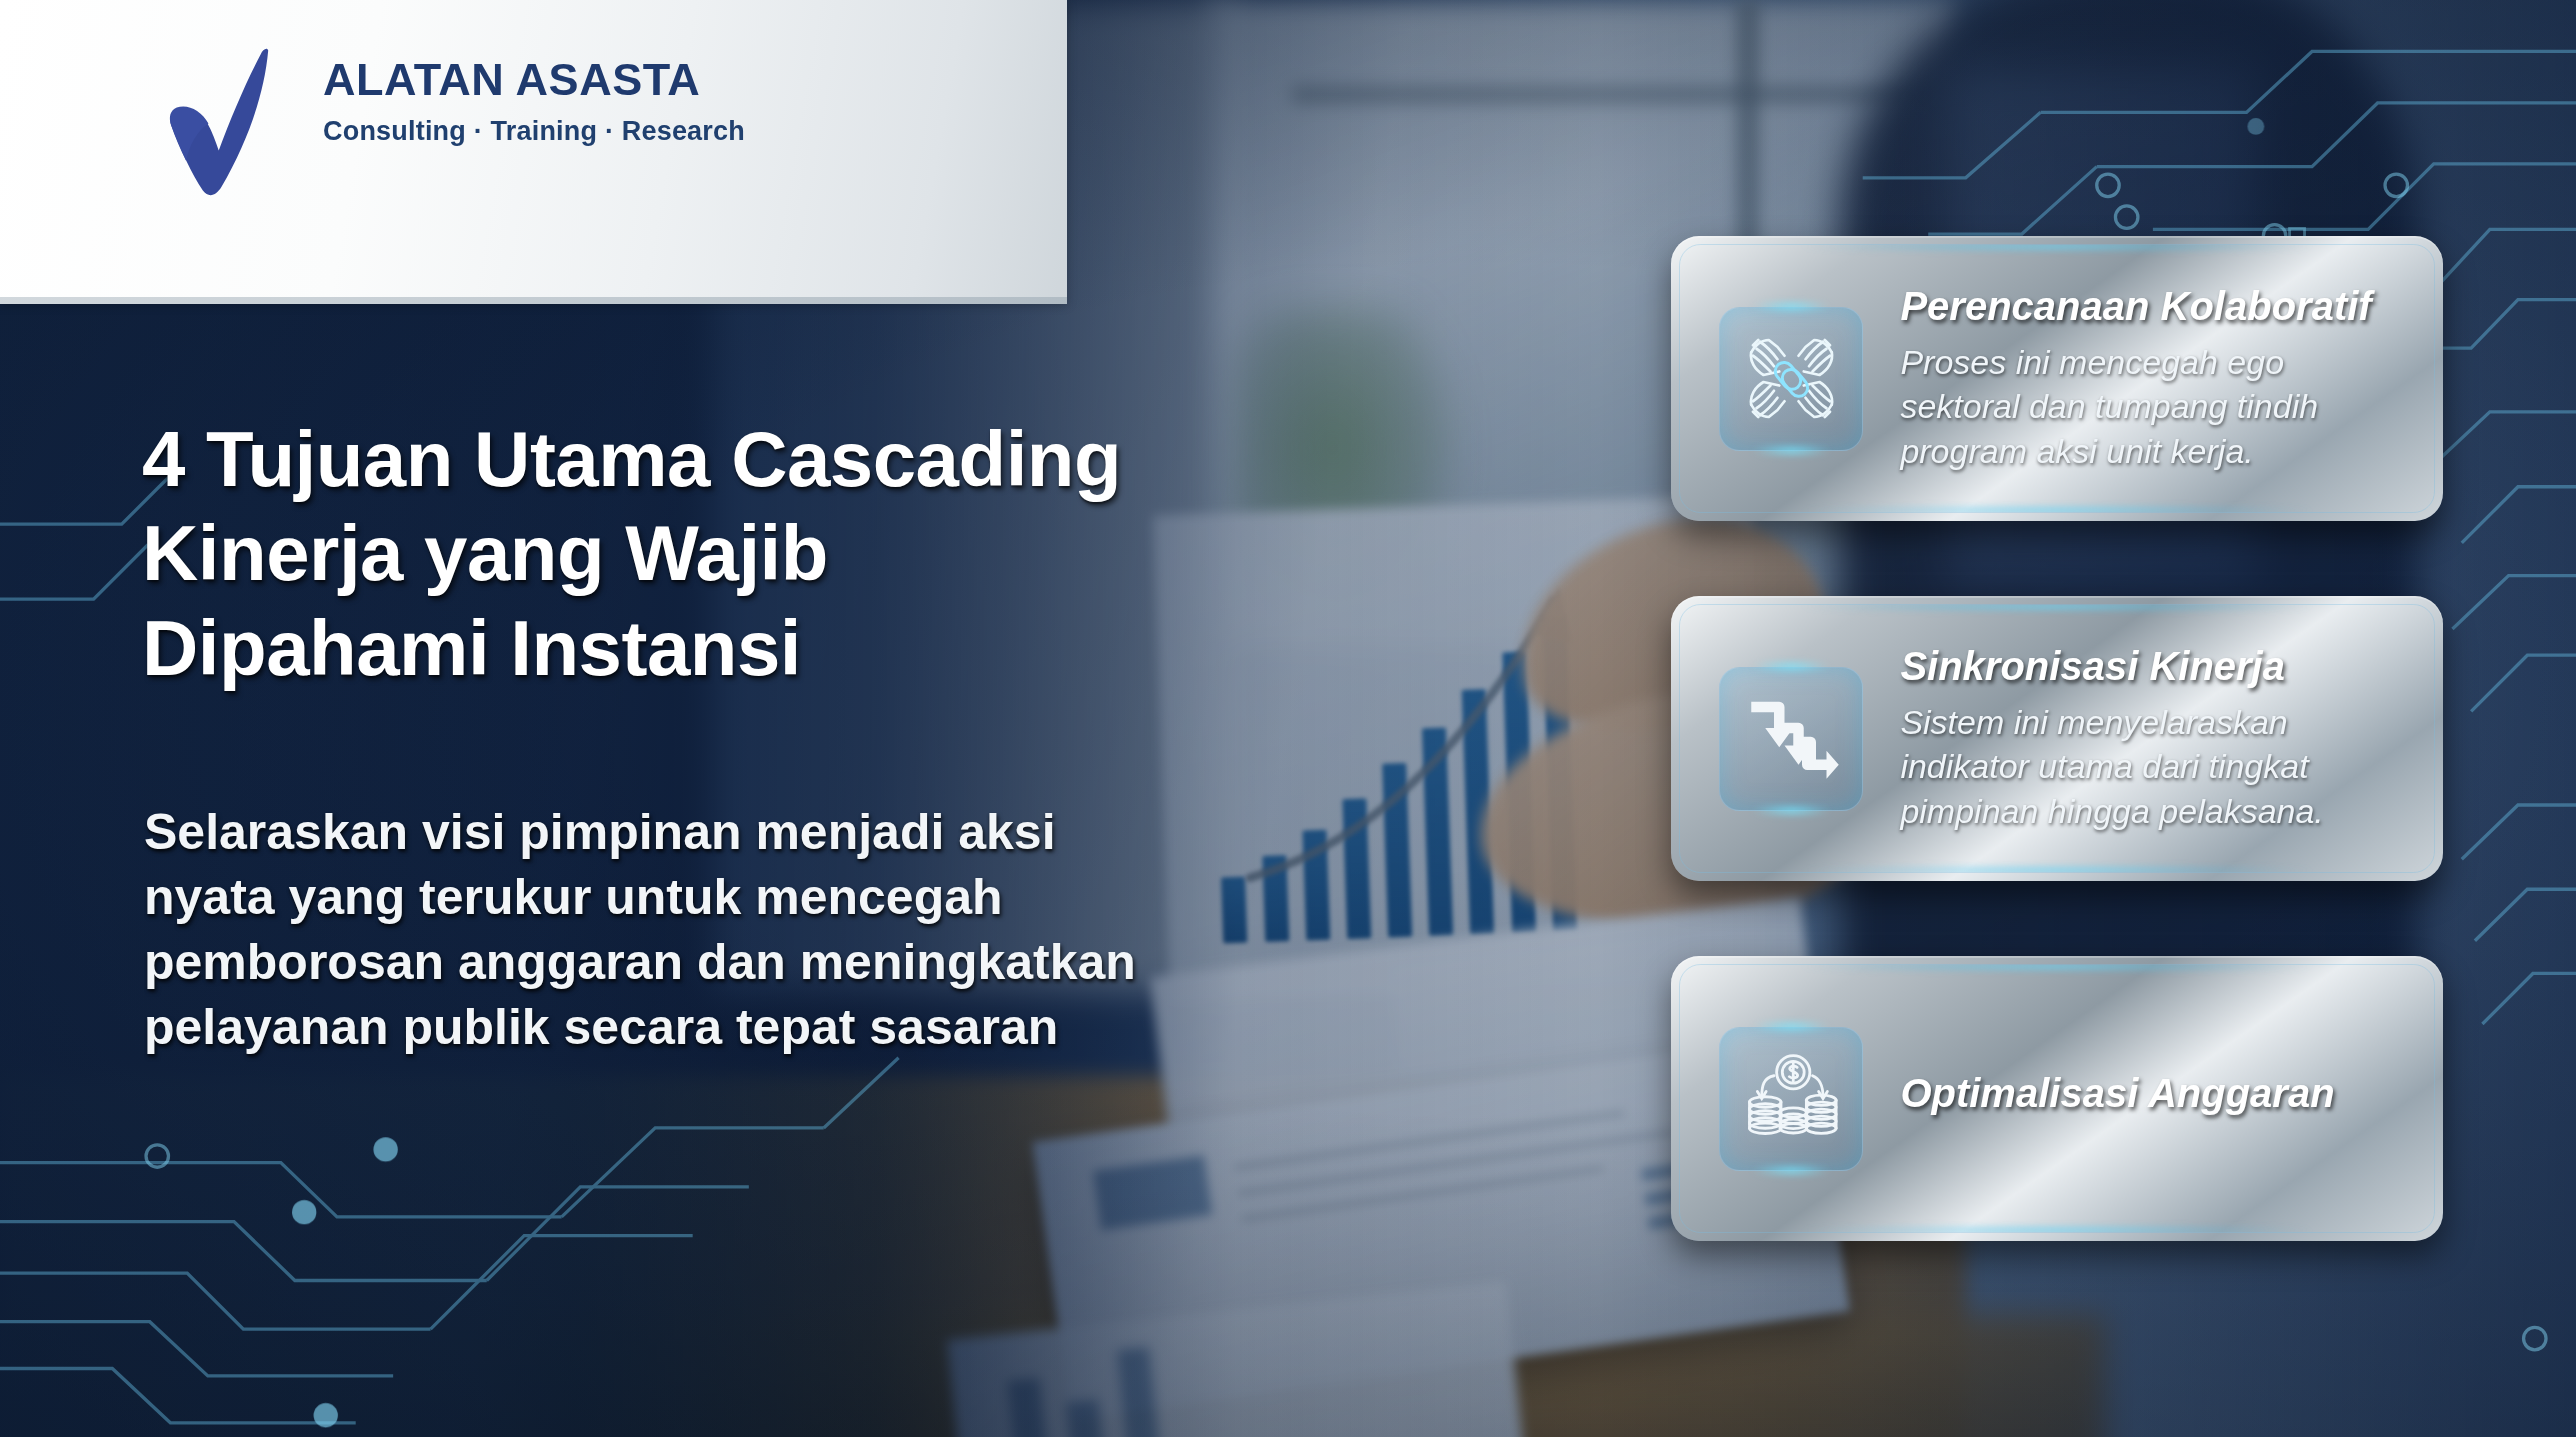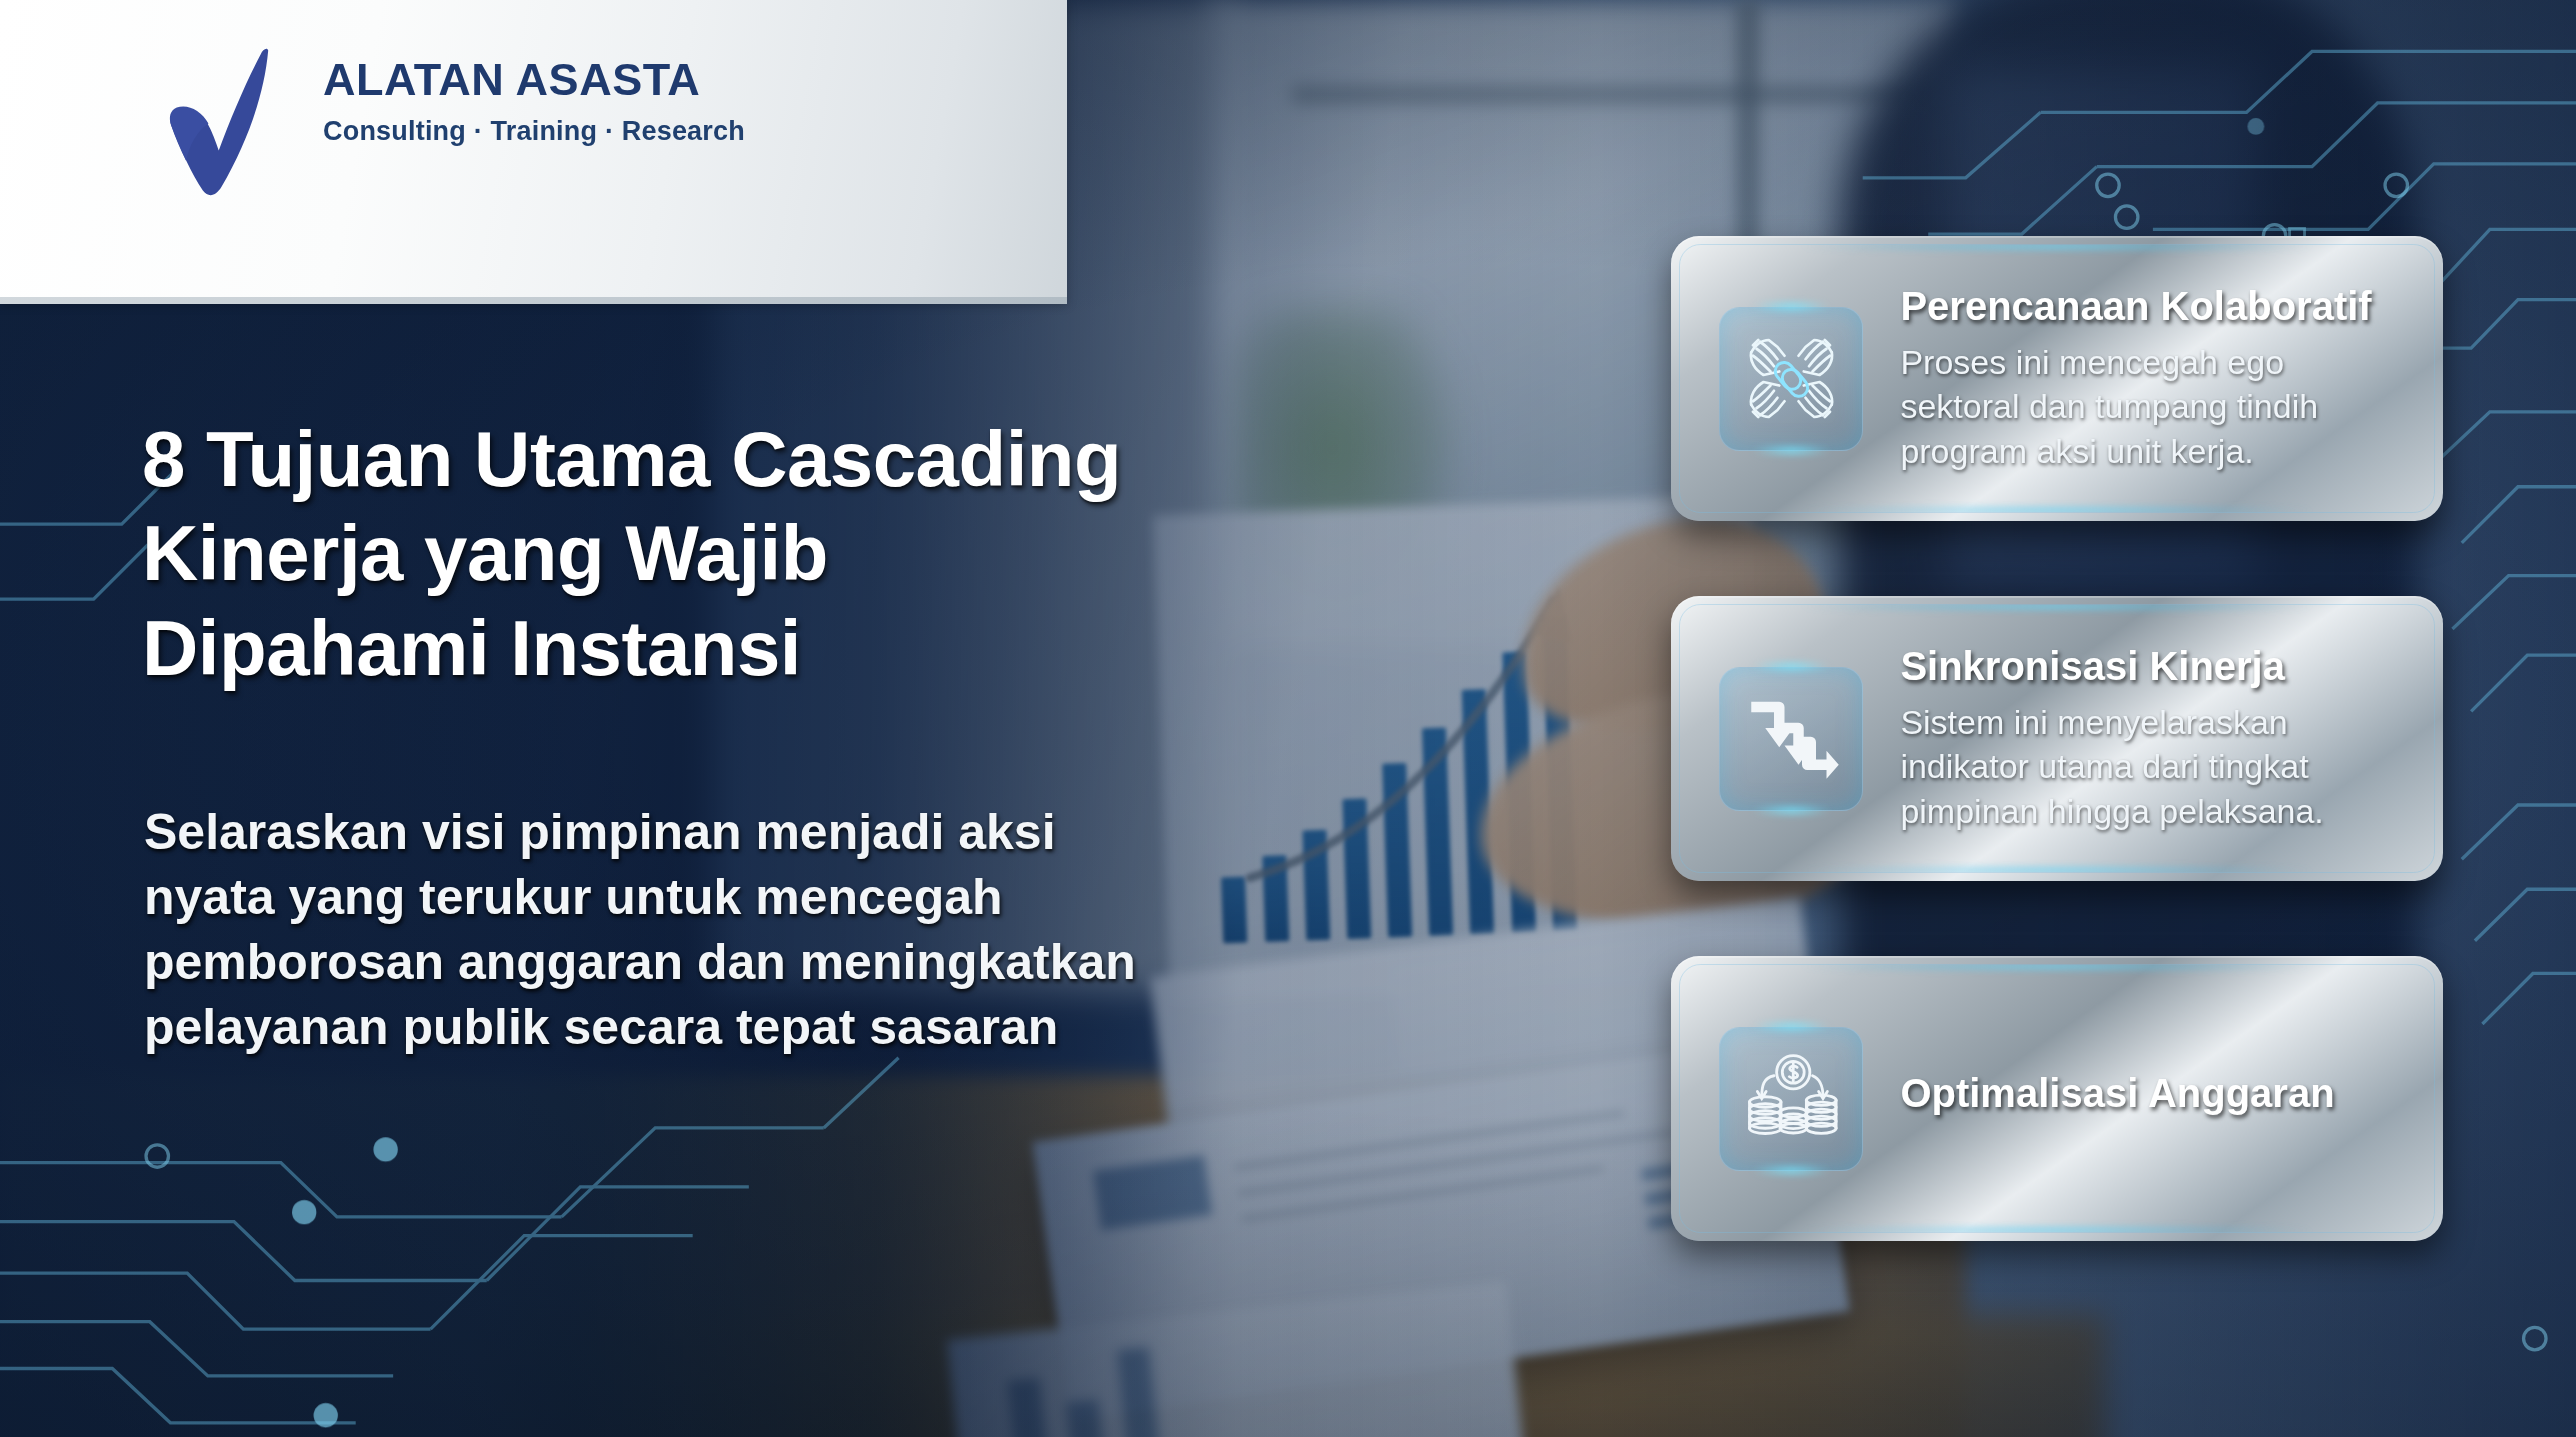--- a/index.html
+++ b/index.html
@@ -332,20 +332,21 @@
     position:absolute; left:22%; bottom:-6.6px; width:56%; height:11.2px;
     background: radial-gradient(ellipse at center, rgba(120,230,255,.95), rgba(80,200,240,0) 72%);
     filter: blur(3.7px);
   }
   .icon-box svg { width: 105px; height: 105px; display:block; }
 
   .card-text {
     flex: 1 1 auto;
     padding: 0 32px 0 37px;
     color: #fff;
+    font-style: italic;
   }
   .card-title {
     font-size: 40px;
     font-weight: 700;
     line-height: 1.1;
     margin-bottom: 12px;
     text-shadow: 1.9px 2.8px 4.7px rgba(0,0,0,.65);
     white-space: nowrap;
   }
   .card-desc {
@@ -471,21 +472,21 @@
         <path d="M108 6 C 104 52, 86 104, 58 152 C 52 162, 44 164, 38 156 C 26 138, 14 112, 4 86 C 1 78, 6 70, 14 69 C 26 67, 36 72, 43 84 C 48 93, 52 104, 55 113 C 68 78, 84 40, 100 10 C 102 5, 107 2, 108 6 Z" fill="#36499a"></path>
         <path d="M44 84 C 36 70, 22 63, 10 67 C 3 70, 1 77, 4 86 C 8 98, 14 112, 20 124 C 24 106, 32 92, 44 84 Z" fill="#3a4ea2"></path>
       </svg>
       <div class="logo-text">
         <div class="logo-l1">ALATAN ASASTA</div>
         <div class="logo-tag">Consulting · Training · Research</div>
       </div>
     </div>
   </div>
 
-  <div class="headline">8 Tujuan Utama Cascading Kinerja yang Wajib Dipahami Instansi</div>
+  <div class="headline">4 Tujuan Utama Cascading Kinerja yang Wajib Dipahami Instansi</div>
   <div class="subhead">Selaraskan visi pimpinan menjadi aksi nyata yang terukur untuk mencegah pemborosan anggaran dan meningkatkan pelayanan publik secara tepat sasaran</div>
 
   <div class="cards">
 
     <div class="card">
       <div class="card-inner">
         <div class="card-glow-top"></div>
         <div class="card-glow-bot"></div>
         <div class="icon-box">
           <svg viewBox="0 0 120 120">

